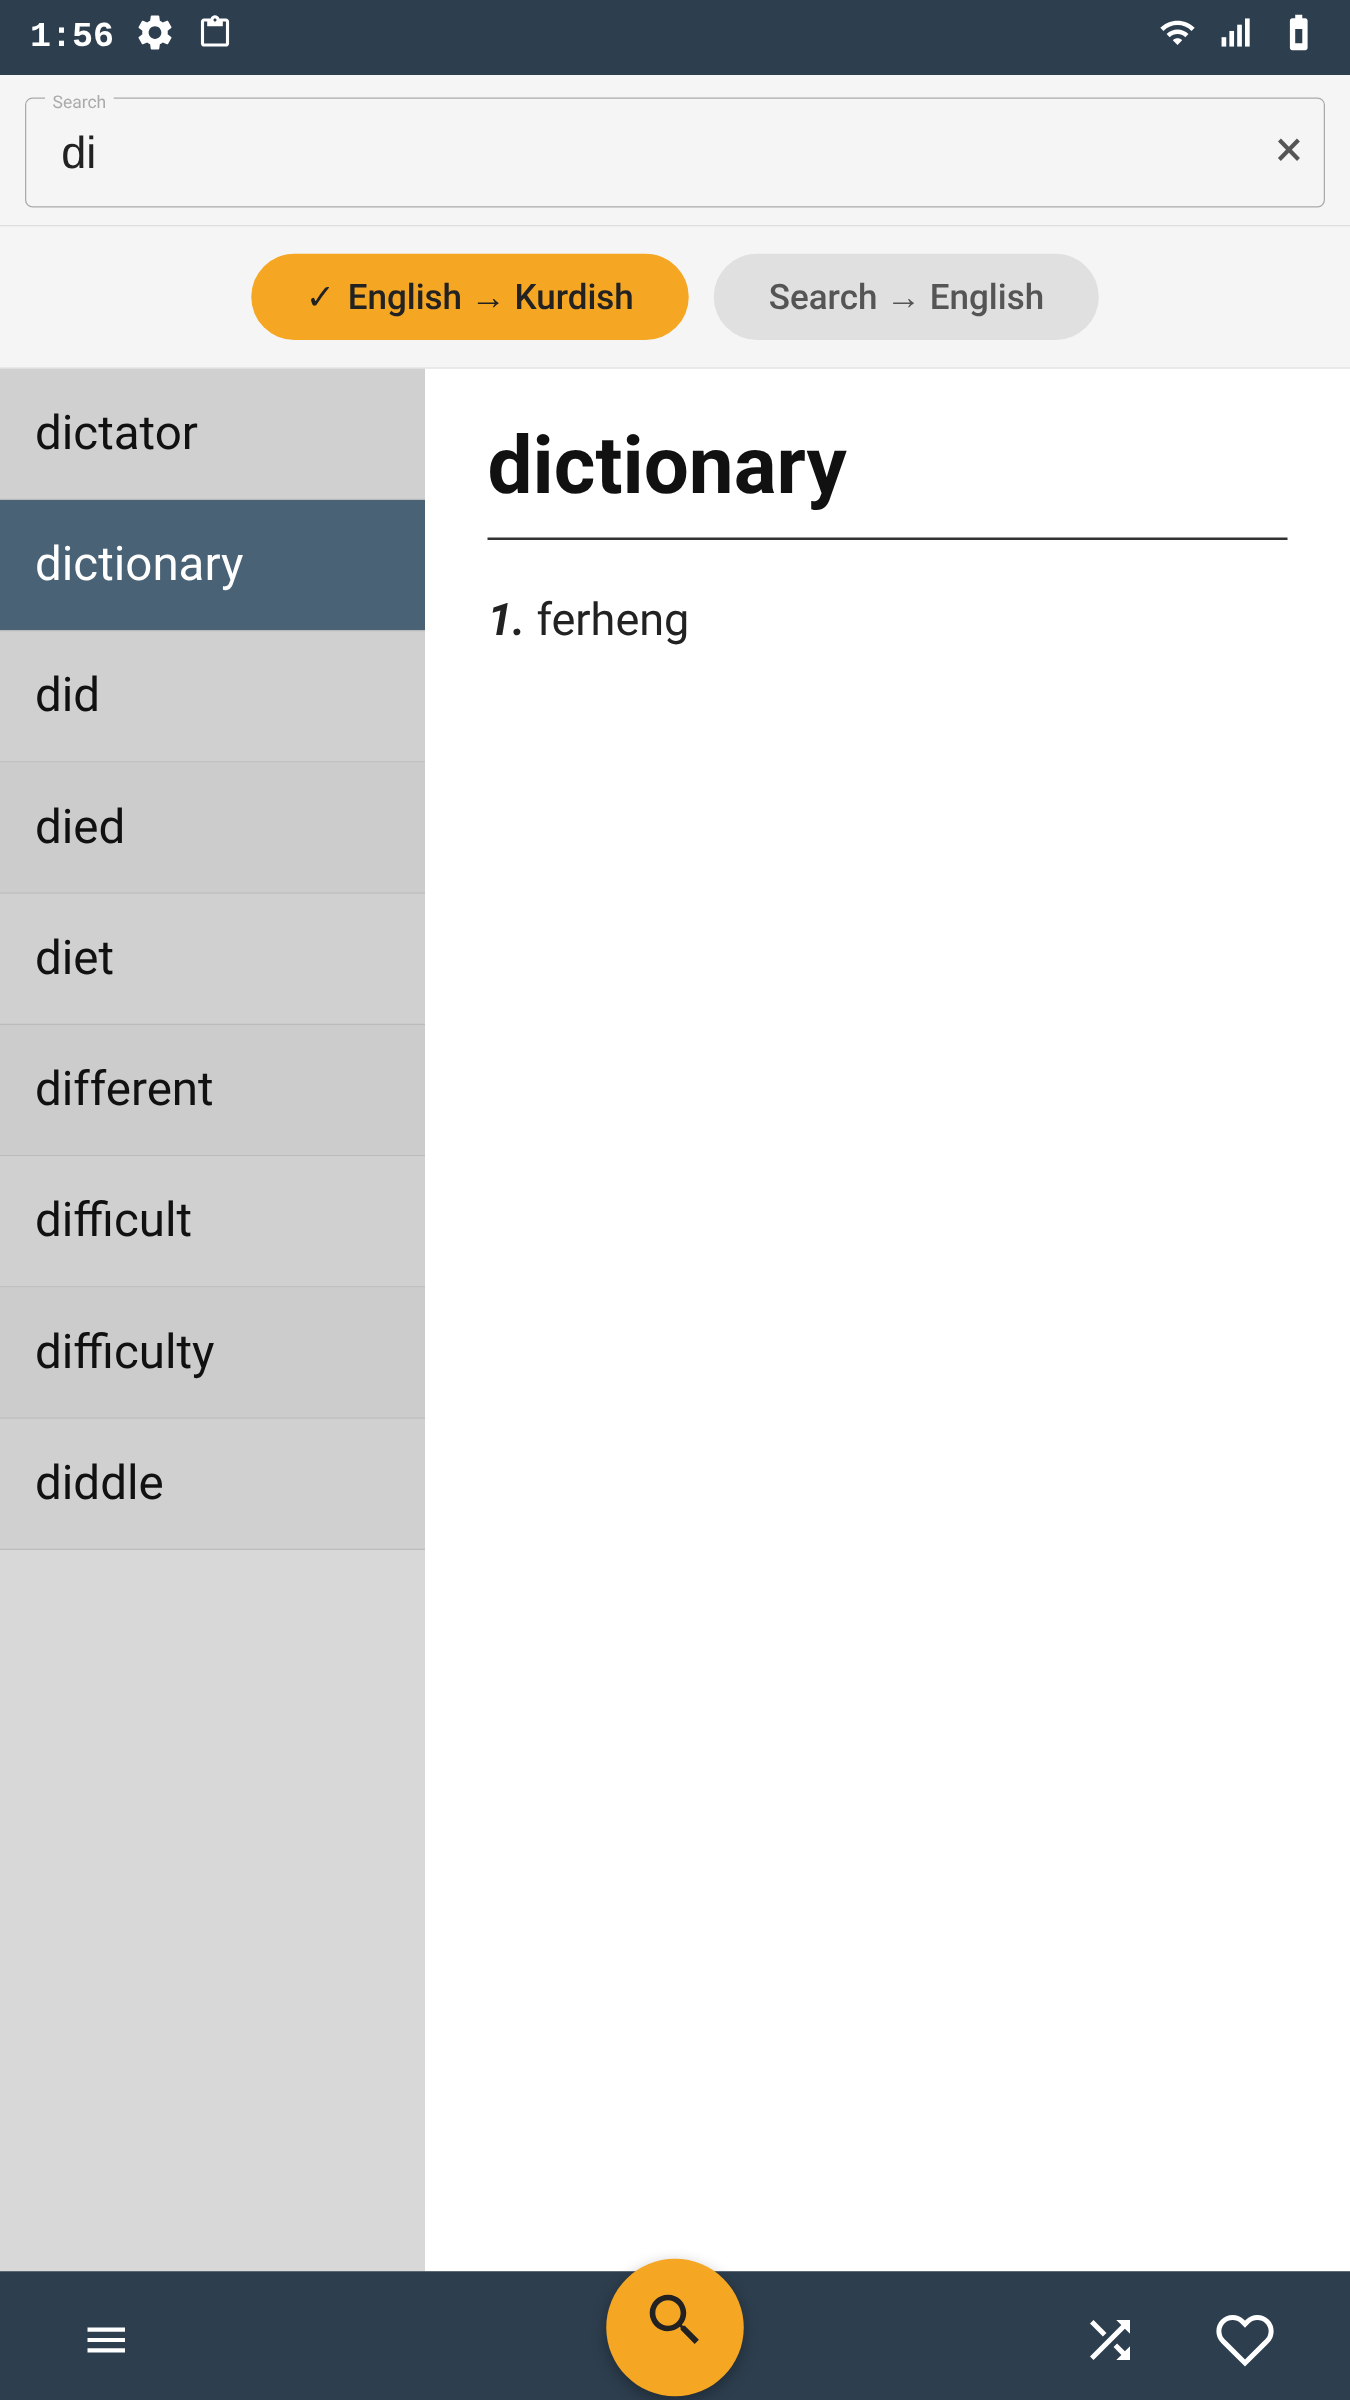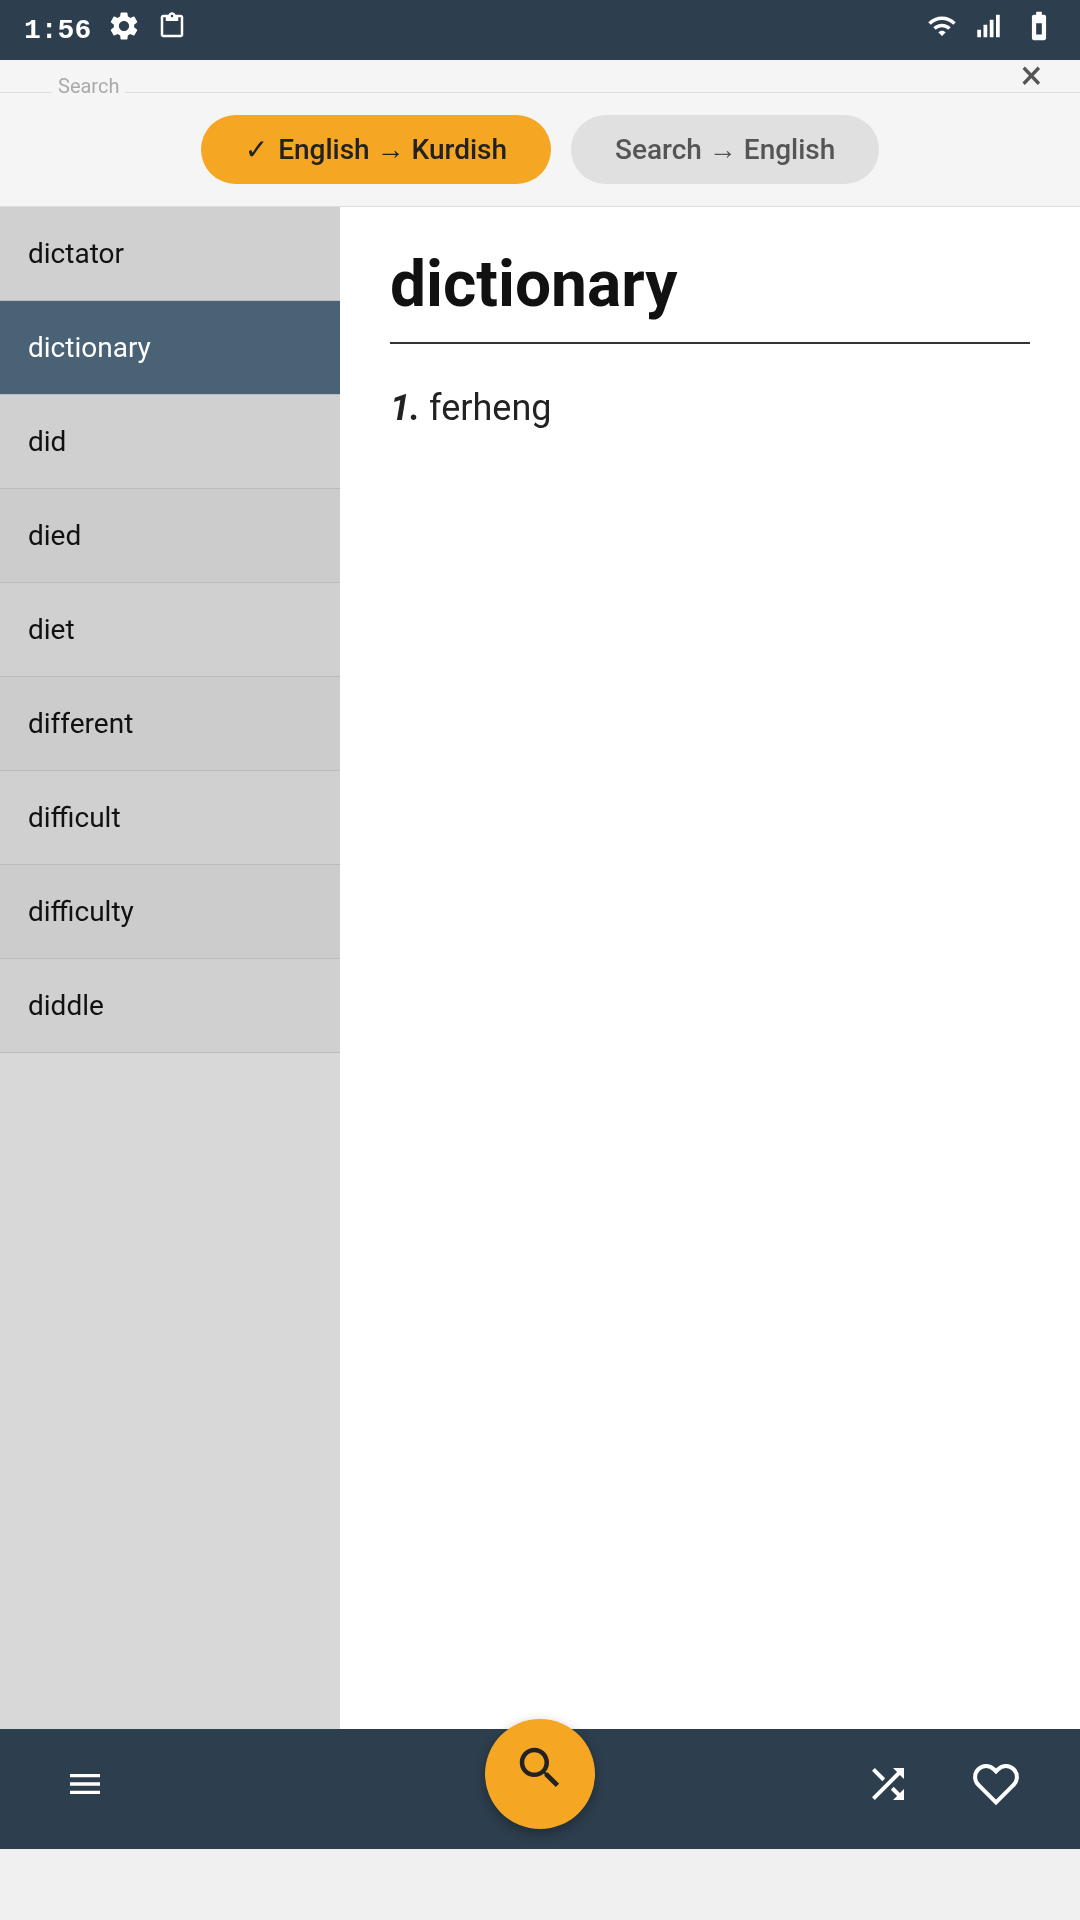--- a/index.html
+++ b/index.html
@@ -36,25 +36,24 @@
       width: 100%;
       background: #f5f5f5;
       padding: 18px 20px 14px 20px;
       border-bottom: 1px solid #ddd;
       position: relative;
     }
     .search-label {
       position: absolute;
       top: 14px;
       left: 36px;
-      font-size: 20px;
+      font-size: 14px;
       color: #aaa;
       background: #f5f5f5;
       padding: 0 6px;
-      margin-left: 16px;
     }
     .search-box {
       width: 100%;
       border: 1px solid #aaa;
       border-radius: 6px;
       padding: 22px 80px 22px 28px;
       font-size: 36px;
       background: #f5f5f5;
       outline: none;
       color: #222;
@@ -113,21 +112,21 @@
 
     
     .word-list {
       width: 340px;
       background: #d8d8d8;
       overflow-y: auto;
       flex-shrink: 0;
     }
     .word-item {
       padding: 30px 28px;
-      font-size: 28px;
+      font-size: 38px;
       color: #111;
       border-bottom: 1px solid #bbb;
       cursor: pointer;
     }
     .word-item.selected {
       background: #4a6275;
       color: white;
     }
     .word-item:not(.selected) {
       background: #d0d0d0;
@@ -241,20 +240,21 @@
     <span>
       <svg width="34" height="34" viewBox="0 0 24 24" fill="white">
         <path d="M15.67 4H14V2h-4v2H8.33C7.6 4 7 4.6 7 5.33v15.33C7 21.4 7.6 22 8.33 22h7.33c.74 0 1.34-.6 1.34-1.33V5.33C17 4.6 16.4 4 15.67 4zm-1.67 14H10V10h4v8z"></path>
       </svg>
     </span>
   </div>
 </div>
 
 <div class="search-container">
   <span class="search-label">Search</span>
+  <input class="search-box" type="text" value="di" style="">
   <span class="search-clear">×</span>
 </div>
 
 <div class="lang-tabs">
   <div class="lang-tab active">
     <span class="checkmark">✓</span>
     <span>English → Kurdish</span>
   </div>
   <div class="lang-tab inactive">
     <span>Search → English</span>

